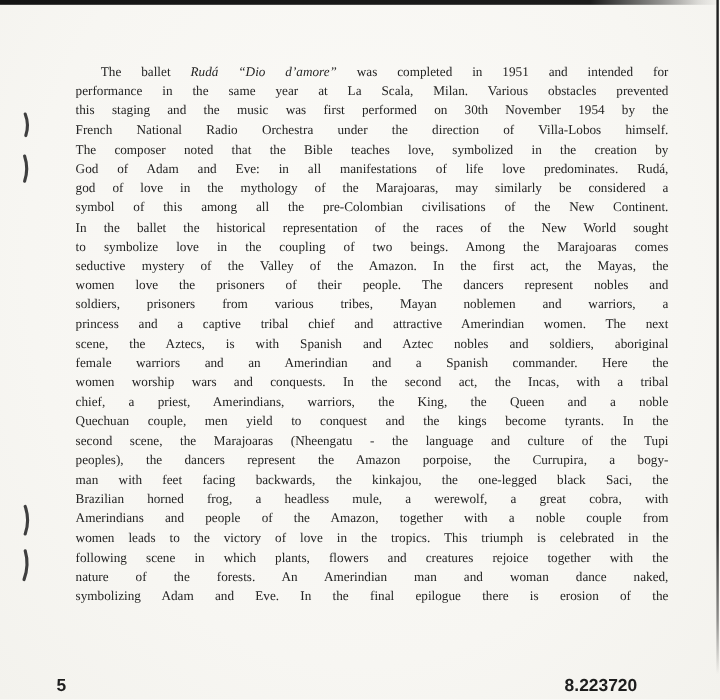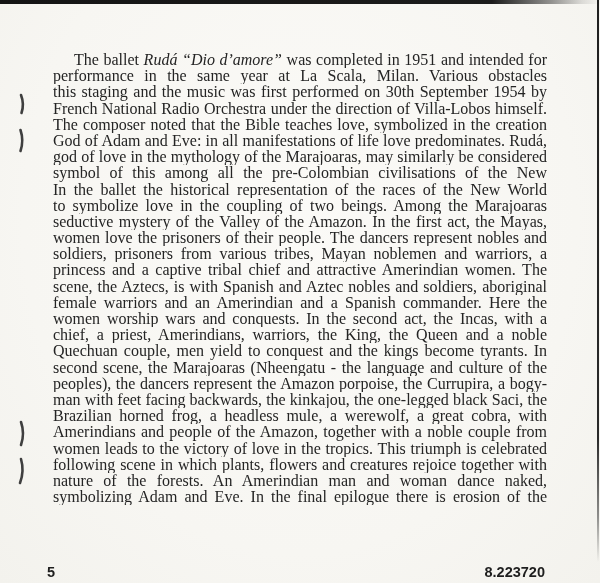--- a/index.html
+++ b/index.html
@@ -29,24 +29,24 @@
     background: linear-gradient(to bottom,
       #1f1f1f 0%, #2a2a2a 78%, rgba(42,42,42,0.5) 92%, rgba(42,42,42,0) 100%);
   }
   .staples {
     position: absolute; left: 0; top: 0;
     width: 600px; height: 583px;
     pointer-events: none;
   }
   .text-block {
     position: absolute;
-    left: 53px; top: 52px;
+    left: 63px; top: 52px;
     width: 494px;
     color: #242424;
-    font-size: 16px;
+    font-size: 11px;
     line-height: 16.2px;
   }
   .tline {
     height: 16.2px;
     overflow: hidden;
     text-align: justify;
     text-align-last: justify;
     white-space: normal;
   }
   .tline.first { text-indent: 21px; }
@@ -54,41 +54,41 @@
   .footer-num {
     position: absolute;
     top: 565px;
     font-family: "Liberation Sans", sans-serif;
     font-weight: 700;
     font-size: 14.5px;
     color: #1e1e1e;
     line-height: 15px;
   }
   .footer-left  { left: 47px; }
-  .footer-right { right: 55px; }
+  .footer-right { right: 69px; }
 </style>
 </head>
 <body>
 
 <div class="page">
 
   <div class="top-edge"></div>
   <div class="right-edge"></div>
 
   <svg class="staples" viewBox="0 0 600 583" xmlns="http://www.w3.org/2000/svg">
     <path d="M 21 95 Q 24.5 104 21.5 113" stroke="#3f3f3f" stroke-width="2.6" fill="none" stroke-linecap="round"></path>
     <path d="M 20.5 130 Q 24 140.5 20.5 151" stroke="#3f3f3f" stroke-width="2.6" fill="none" stroke-linecap="round"></path>
     <path d="M 21 422 Q 25 433.5 21 445" stroke="#3f3f3f" stroke-width="2.6" fill="none" stroke-linecap="round"></path>
     <path d="M 21 459 Q 24.5 471 20 483" stroke="#3f3f3f" stroke-width="2.6" fill="none" stroke-linecap="round"></path>
   </svg>
 
   <div class="text-block">
     <div class="tline first"><span>The ballet </span><span class="ital">Rudá “Dio d’amore”</span><span> was completed in 1951 and intended for</span></div>
     <div class="tline">performance in the same year at La Scala, Milan.  Various obstacles prevented</div>
-    <div class="tline">this staging and the music was first performed on 30th September 1954 by the</div>
+    <div class="tline">this staging and the music was first performed on 30th November 1954 by the</div>
     <div class="tline">French National Radio Orchestra under the direction of Villa-Lobos himself.</div>
     <div class="tline">The composer noted that the Bible teaches love, symbolized in the creation by</div>
     <div class="tline">God of Adam and Eve:  in all manifestations of life love predominates.  Rudá,</div>
     <div class="tline">god of love in the mythology of the Marajoaras, may similarly be considered a</div>
     <div class="tline">symbol of this among all the pre-Colombian civilisations of the New Continent.</div>
     <div class="tline">In the ballet the historical representation of the races of the New World sought</div>
     <div class="tline">to symbolize love in the coupling of two beings.  Among the Marajoaras comes</div>
     <div class="tline">seductive mystery of the Valley of the Amazon.  In the first act, the Mayas, the</div>
     <div class="tline">women love the prisoners of their people.  The dancers represent nobles and</div>
     <div class="tline">soldiers, prisoners from various tribes, Mayan noblemen and warriors, a</div>

